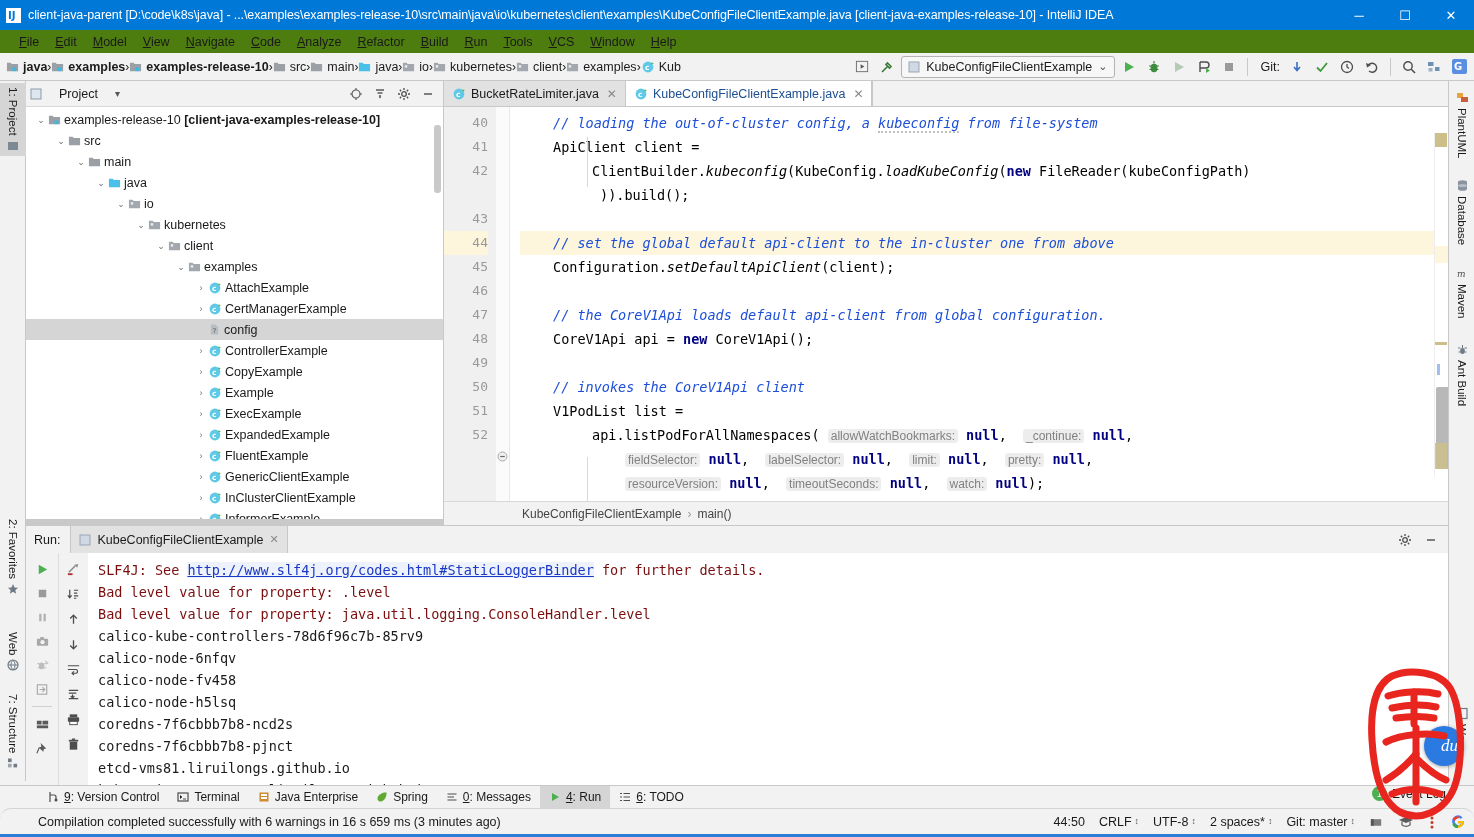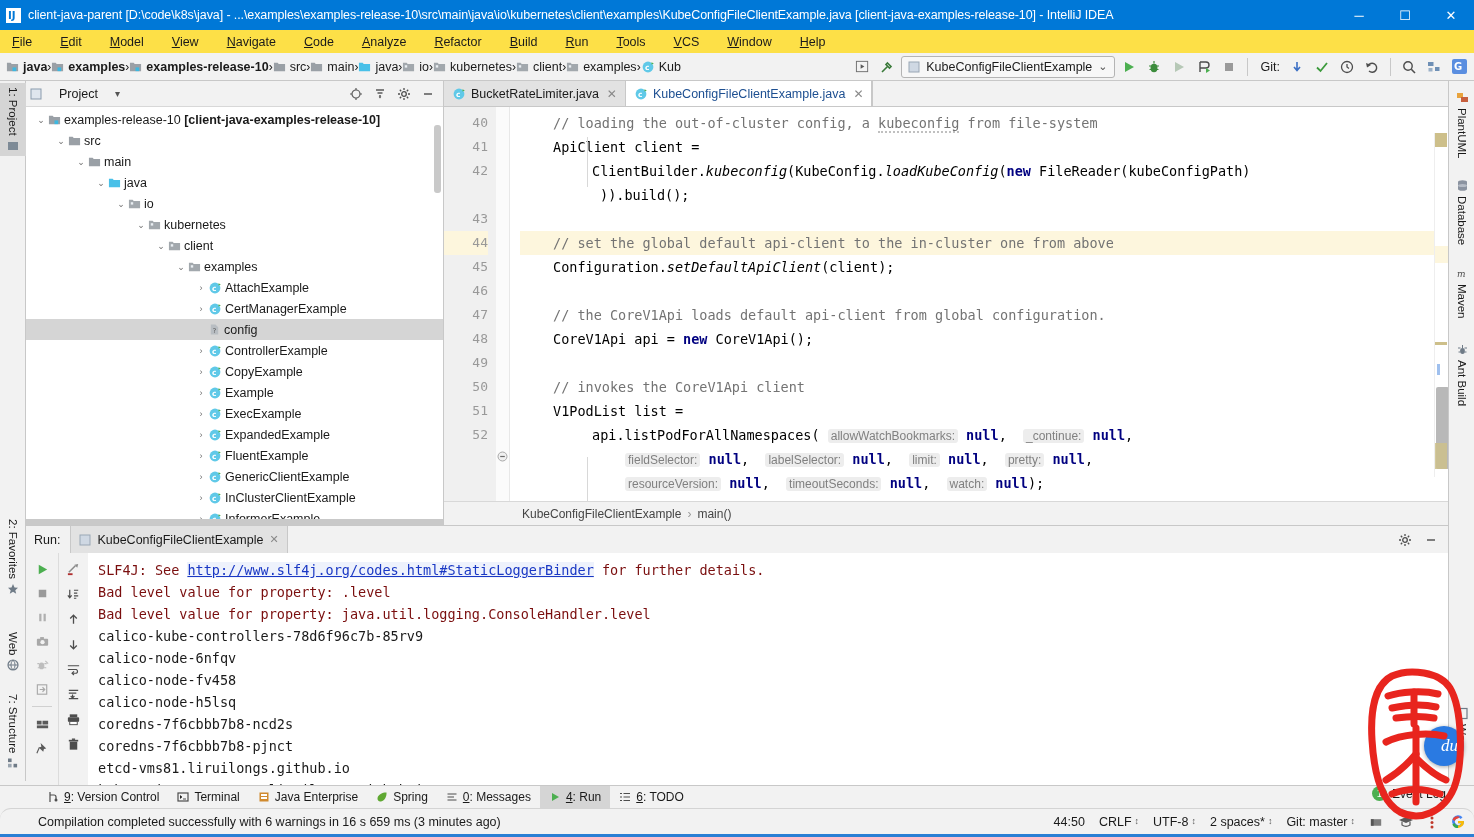--- a/index.html
+++ b/index.html
@@ -30,22 +30,22 @@
   }
   .win-btns { display: flex; height: 30px; }
   .win-btn {
     width: 46px; height: 30px; display: flex; align-items: center; justify-content: center;
     color: #fff; font-size: 13px;
   }
 
   
   .menubar {
     position: absolute; left: 0; top: 30px; width: 1474px; height: 23px;
-    background: #fde047; display: flex; align-items: center;
-    border-bottom: 0px solid #d6d6d6; padding-left: 4px; gap: 12px;
+    background: #4d7c0f; display: flex; align-items: center;
+    border-bottom: 0px solid #d6d6d6; padding-left: 11px;
   }
   .menu-item {
     padding: 2px 8px; font-size: 12.5px; color: #1a1a1a; white-space: nowrap;
   }
   .menu-item u { text-decoration: underline; }
 
   
   .navbar {
     position: absolute; left: 0; top: 53px; width: 1474px; height: 28px;
     background: #f2f2f2; display: flex; align-items: center; padding-left: 6px;
@@ -128,21 +128,21 @@
     text-align: right; padding-right: 8px; padding-top: 4px; flex: 0 0 52px;
   }
   .foldcol { width: 14px; background: #fbfbfb; border-right: 1px solid #e8e8e8; flex: 0 0 14px; padding-top: 4px; }
   .codelines {
     flex: 1; font-family: "DejaVu Sans Mono", monospace; font-size: 13.5px;
     padding-top: 4px; padding-left: 10px; color: #000; position: relative; overflow: hidden;
   }
   .cl { height: 24px; line-height: 24px; white-space: pre; }
   .gl { height: 24px; line-height: 24px; }
   .hl-line { background: #fdf6dd; }
-  .cmt { color: #737373; }
+  .cmt { color: #1d4ed8; font-style: italic; }
   .kw { color: #000080; font-weight: bold; }
   .ital { font-style: italic; }
   .hint {
     background: #ededed; color: #808080; border-radius: 3px;
     font-family: "Liberation Sans", sans-serif; font-size: 12px; padding: 0 3px;
   }
   .squig { border-bottom: 2px dotted #c0c0c0; }
   .indent-guide { position: absolute; width: 1px; background: #d8d8d8; }
 
   .bc-status {

